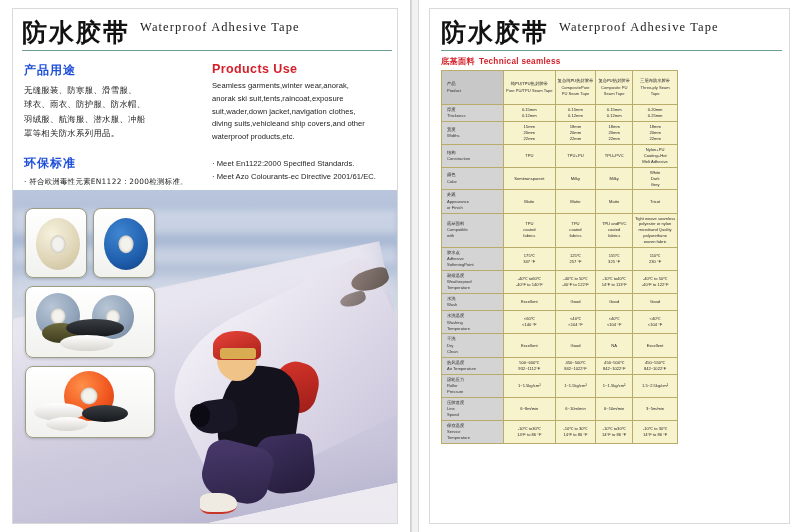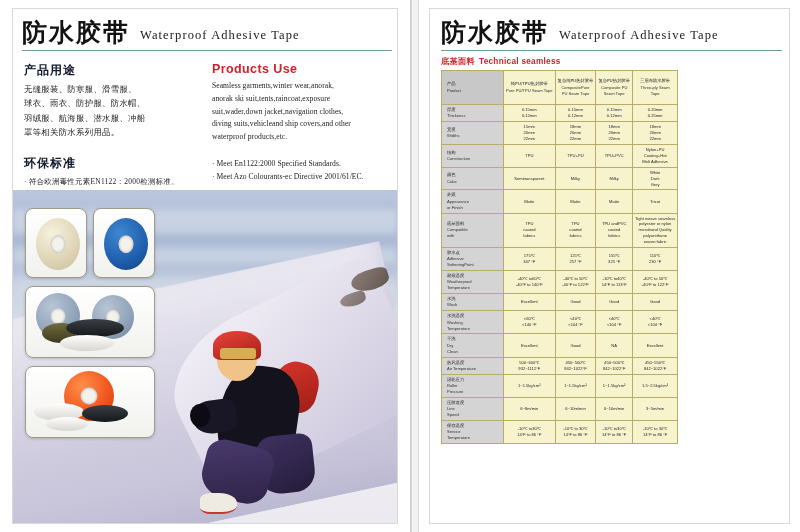--- a/index.html
+++ b/index.html
@@ -23,21 +23,21 @@
 
   .page-inner {
     position: absolute;
     top: 8px; left: 12px; right: 12px; bottom: 8px;
     border: 1px solid #d9d9d9;
   }
   .page-right .page-inner { left: 10px; right: 10px; }
 
   
   .hdr { position: absolute; left: 22px; top: 20px; right: 18px; }
-  .hdr-row { display: flex; align-items: flex-end; gap: 10px; }
+  .hdr-row { display: flex; align-items: flex-start; gap: 10px; }
   .hdr-cn {
     font-family: "DejaVu Sans", sans-serif;
     font-weight: 700;
     font-size: 25px;
     letter-spacing: 2px;
     color: #121212;
     line-height: 1;
   }
   .hdr-en {
     font-family: "Liberation Serif", serif;
@@ -50,21 +50,21 @@
   .hdr-rule {
     margin-top: 5px;
     height: 1px;
     background: #6f9e92;
   }
 
   
   .cols { position: absolute; top: 62px; left: 24px; right: 16px; display: flex; gap: 16px; }
   .col { width: 172px; }
   .sec-title-cn {
-    color: #0f172a;
+    color: #1d4ed8;
     font-family: "DejaVu Sans", sans-serif;
     font-weight: 700;
     font-size: 12px;
     letter-spacing: 1px;
     margin-bottom: 4px;
   }
   .sec-title-en {
     color: #d4202a;
     font-family: "Liberation Sans", sans-serif;
     font-weight: 700;
@@ -80,21 +80,21 @@
     letter-spacing: .3px;
   }
   .body-en {
     font-family: "Liberation Sans", sans-serif;
     font-size: 7.6px;
     line-height: 1.68;
     color: #1c1c1c;
     letter-spacing: .05px;
   }
   .blk { margin-bottom: 14px; }
-  .bul { display: block; font-family: Liberation Serif, serif; }
+  .bul { display: block; }
 
   
   .photo-area {
     position: absolute;
     left: 13px; right: 13px; top: 190px; bottom: 9px;
     overflow: hidden;
     background: linear-gradient(#b9c6dc 0%, #aab9d4 18%, #cfd6e4 34%, #e4e6ee 48%, #f1eff3 62%, #ece9f0 100%);
   }
   
   .sky-band {

